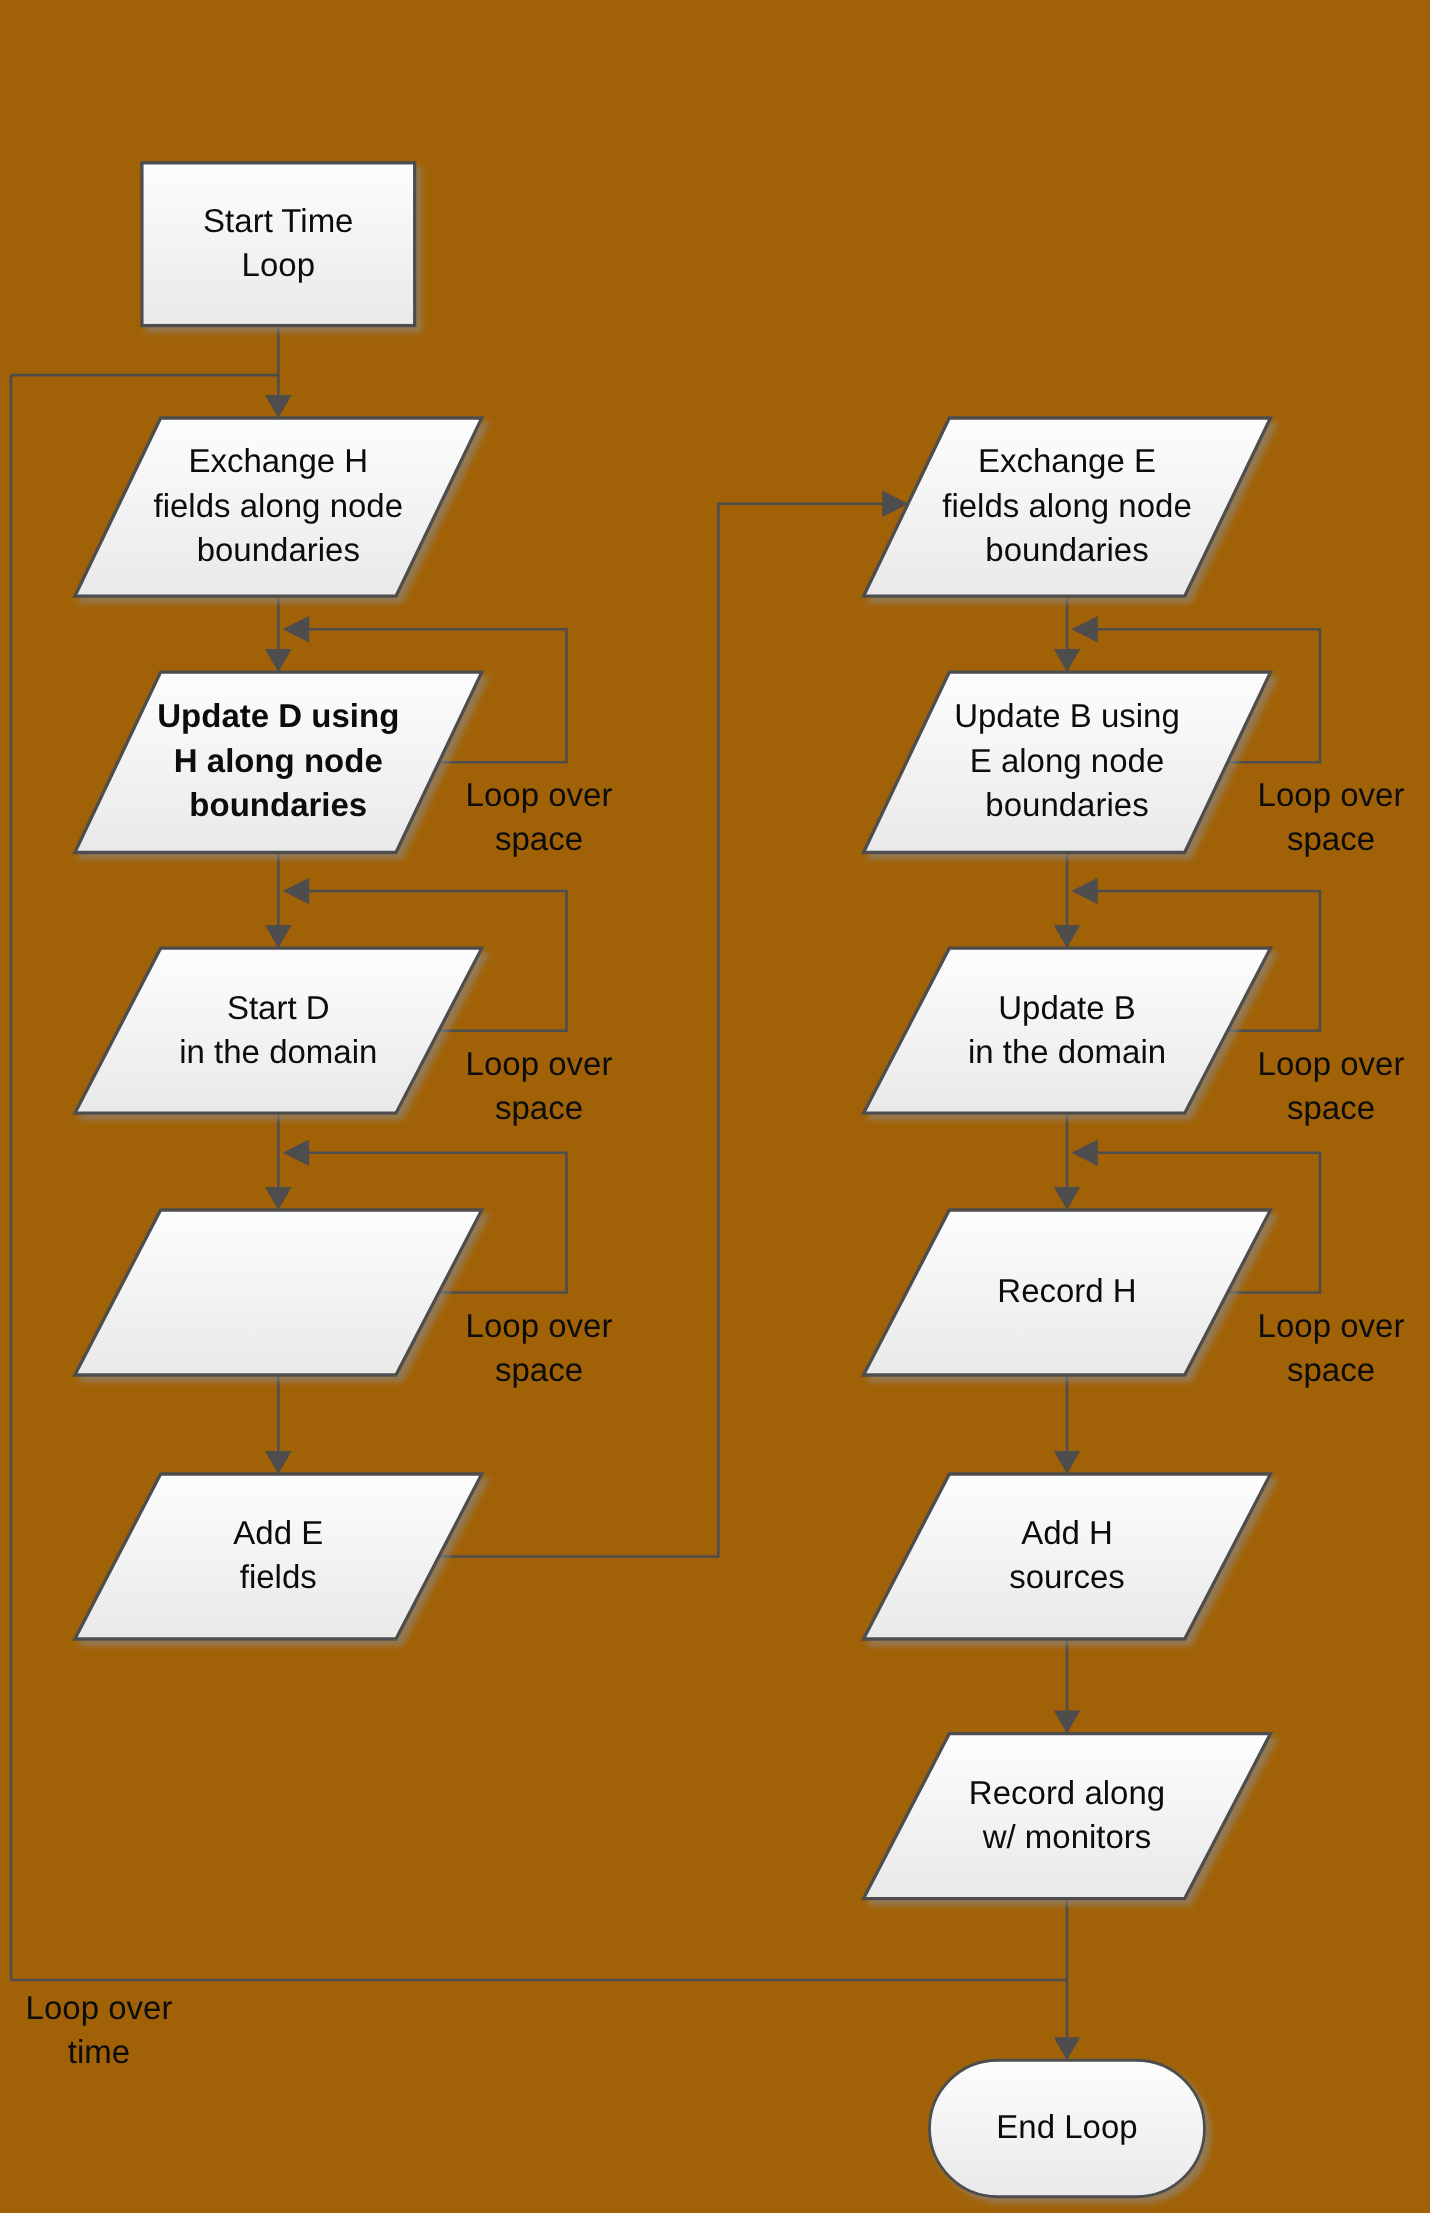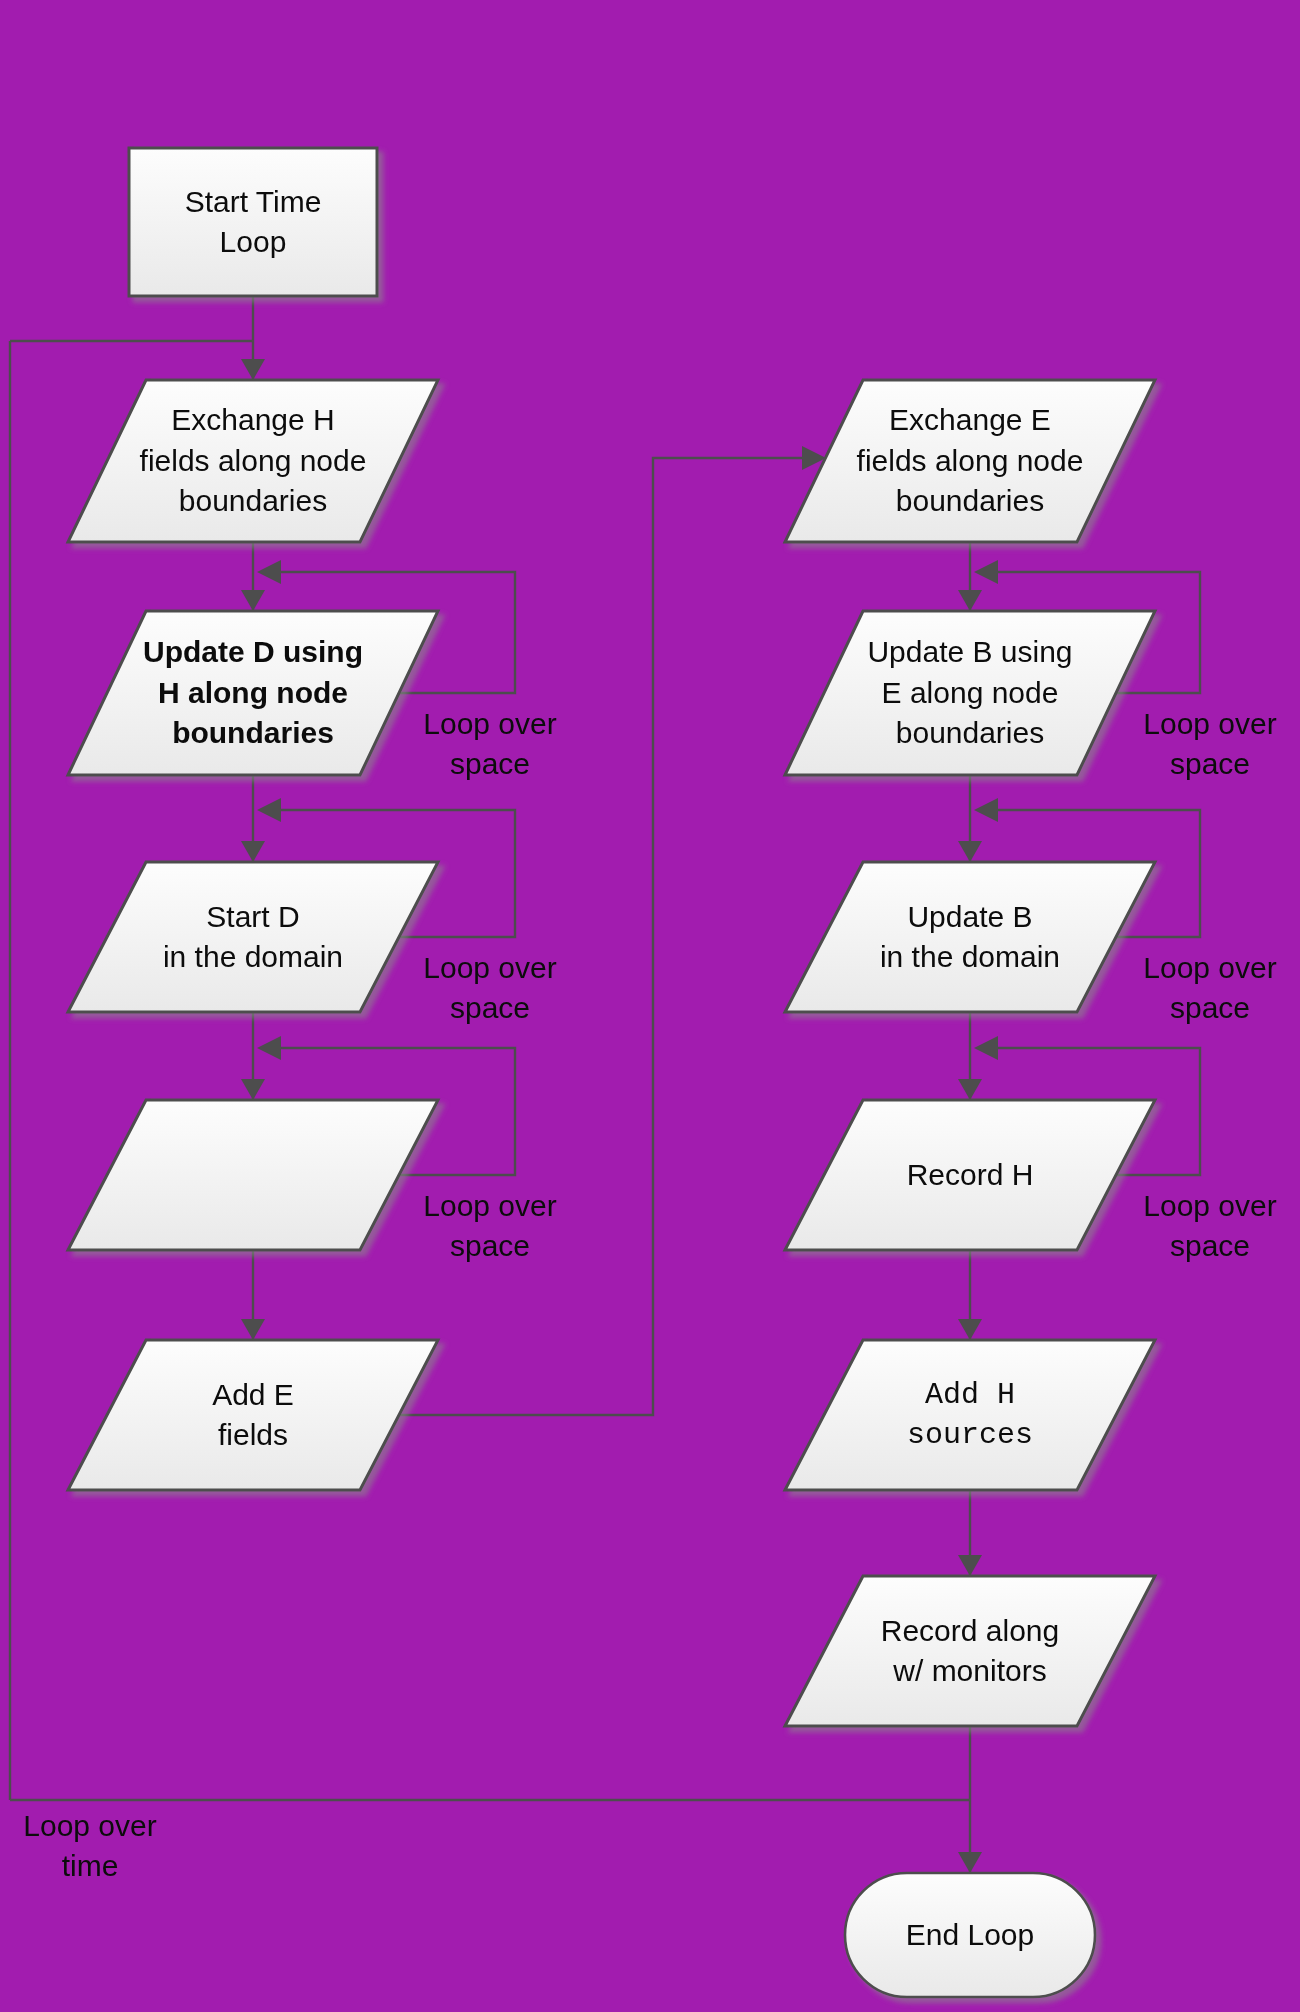--- a/index.html
+++ b/index.html
@@ -1,20 +1,20 @@
 <!DOCTYPE html>
 <html><head>
 <meta charset="utf-8">
 <style>
   html, body { margin: 0; padding: 0; background: #ffffff; }
   #canvas {
     position: relative;
     width: 1300px;
     height: 2012px;
-    background: #a21caf;
+    background: #a16207;
     overflow: hidden;
     font-family: "Liberation Sans", "DejaVu Sans", sans-serif;
   }
   #canvas svg { position: absolute; left: 0; top: 0; }
   .lbl {
     position: absolute;
     display: flex;
     align-items: center;
     justify-content: center;
     text-align: center;
@@ -126,21 +126,21 @@
 
   <div class="lbl" style="left:785px; top:380px; width:370px; height:162px;">Exchange E
 fields along node
 boundaries</div>
   <div class="lbl" style="left:785px; top:611px; width:370px; height:164px;">Update B using
 E along node
 boundaries</div>
   <div class="lbl" style="left:785px; top:862px; width:370px; height:150px;">Update B
 in the domain</div>
   <div class="lbl" style="left:785px; top:1100px; width:370px; height:150px;">Record H</div>
-  <div class="lbl" style="left:785px; top:1340px; width:370px; height:150px;font-family:Liberation Mono, monospace;">Add H
+  <div class="lbl" style="left:785px; top:1340px; width:370px; height:150px;">Add H
 sources</div>
   <div class="lbl" style="left:785px; top:1576px; width:370px; height:150px;">Record along
 w/ monitors</div>
 
   <div class="lbl" style="left:845px; top:1873px; width:250px; height:124px;">End Loop</div>
 
   <div class="lbl" style="left:405px; top:702px; width:170px; height:84px;">Loop over
 space</div>
   <div class="lbl" style="left:405px; top:946px; width:170px; height:84px;">Loop over
 space</div>

